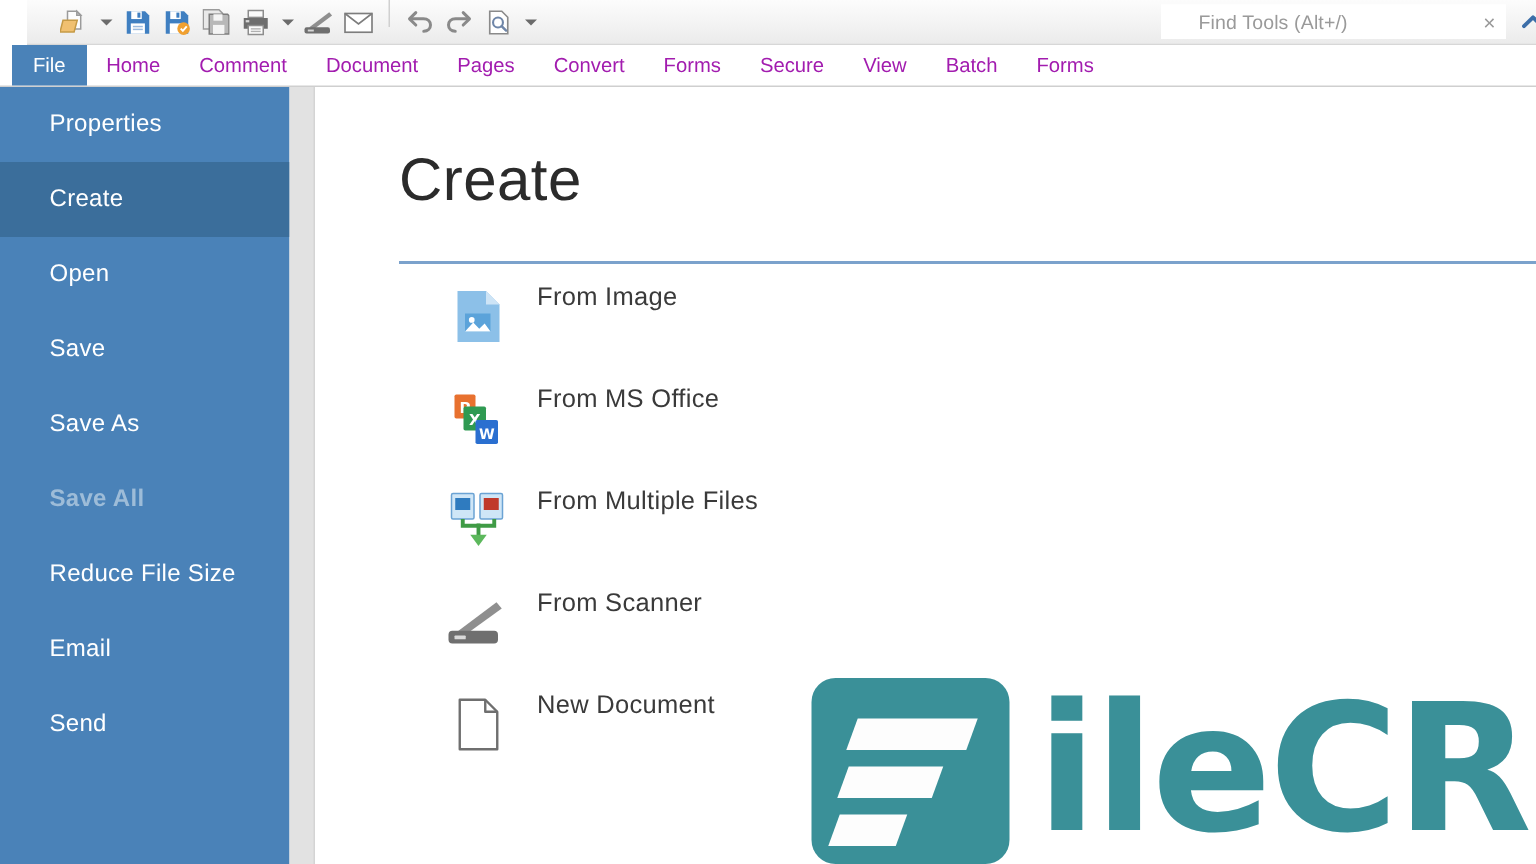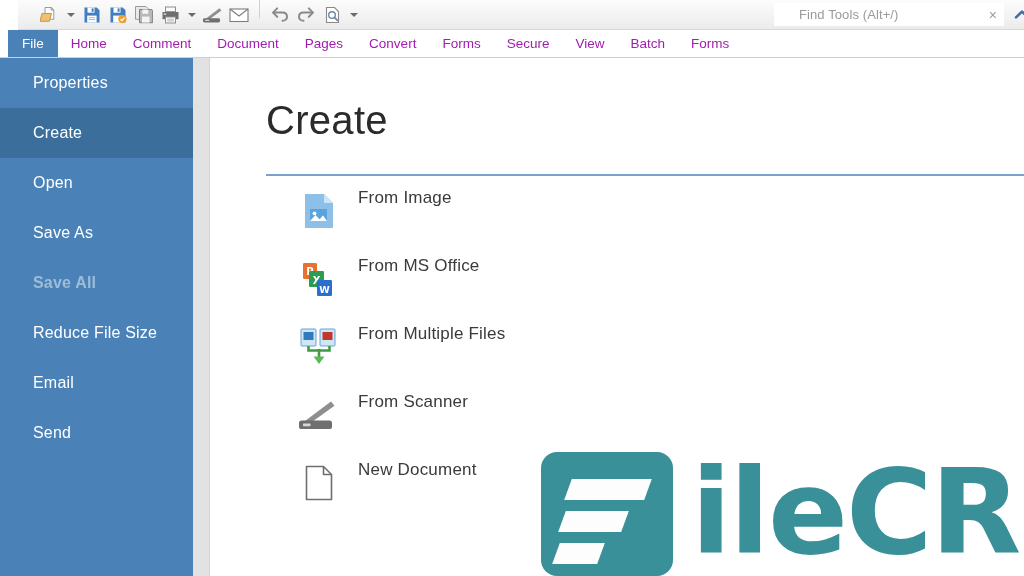--- a/index.html
+++ b/index.html
@@ -366,20 +366,21 @@
   <div class="tab">Secure</div>
   <div class="tab">View</div>
   <div class="tab">Batch</div>
   <div class="tab">Forms</div>
 </div>
 
 <div class="sidebar">
   <div class="side-item">Properties</div>
   <div class="side-item active">Create</div>
   <div class="side-item">Open</div>
+  <div class="side-item">Save</div>
   <div class="side-item">Save As</div>
   <div class="side-item disabled">Save All</div>
   <div class="side-item">Reduce File Size</div>
   <div class="side-item">Email</div>
   <div class="side-item">Send</div>
 </div>
 
 <div class="side-strip"></div>
 
 <div class="content">

